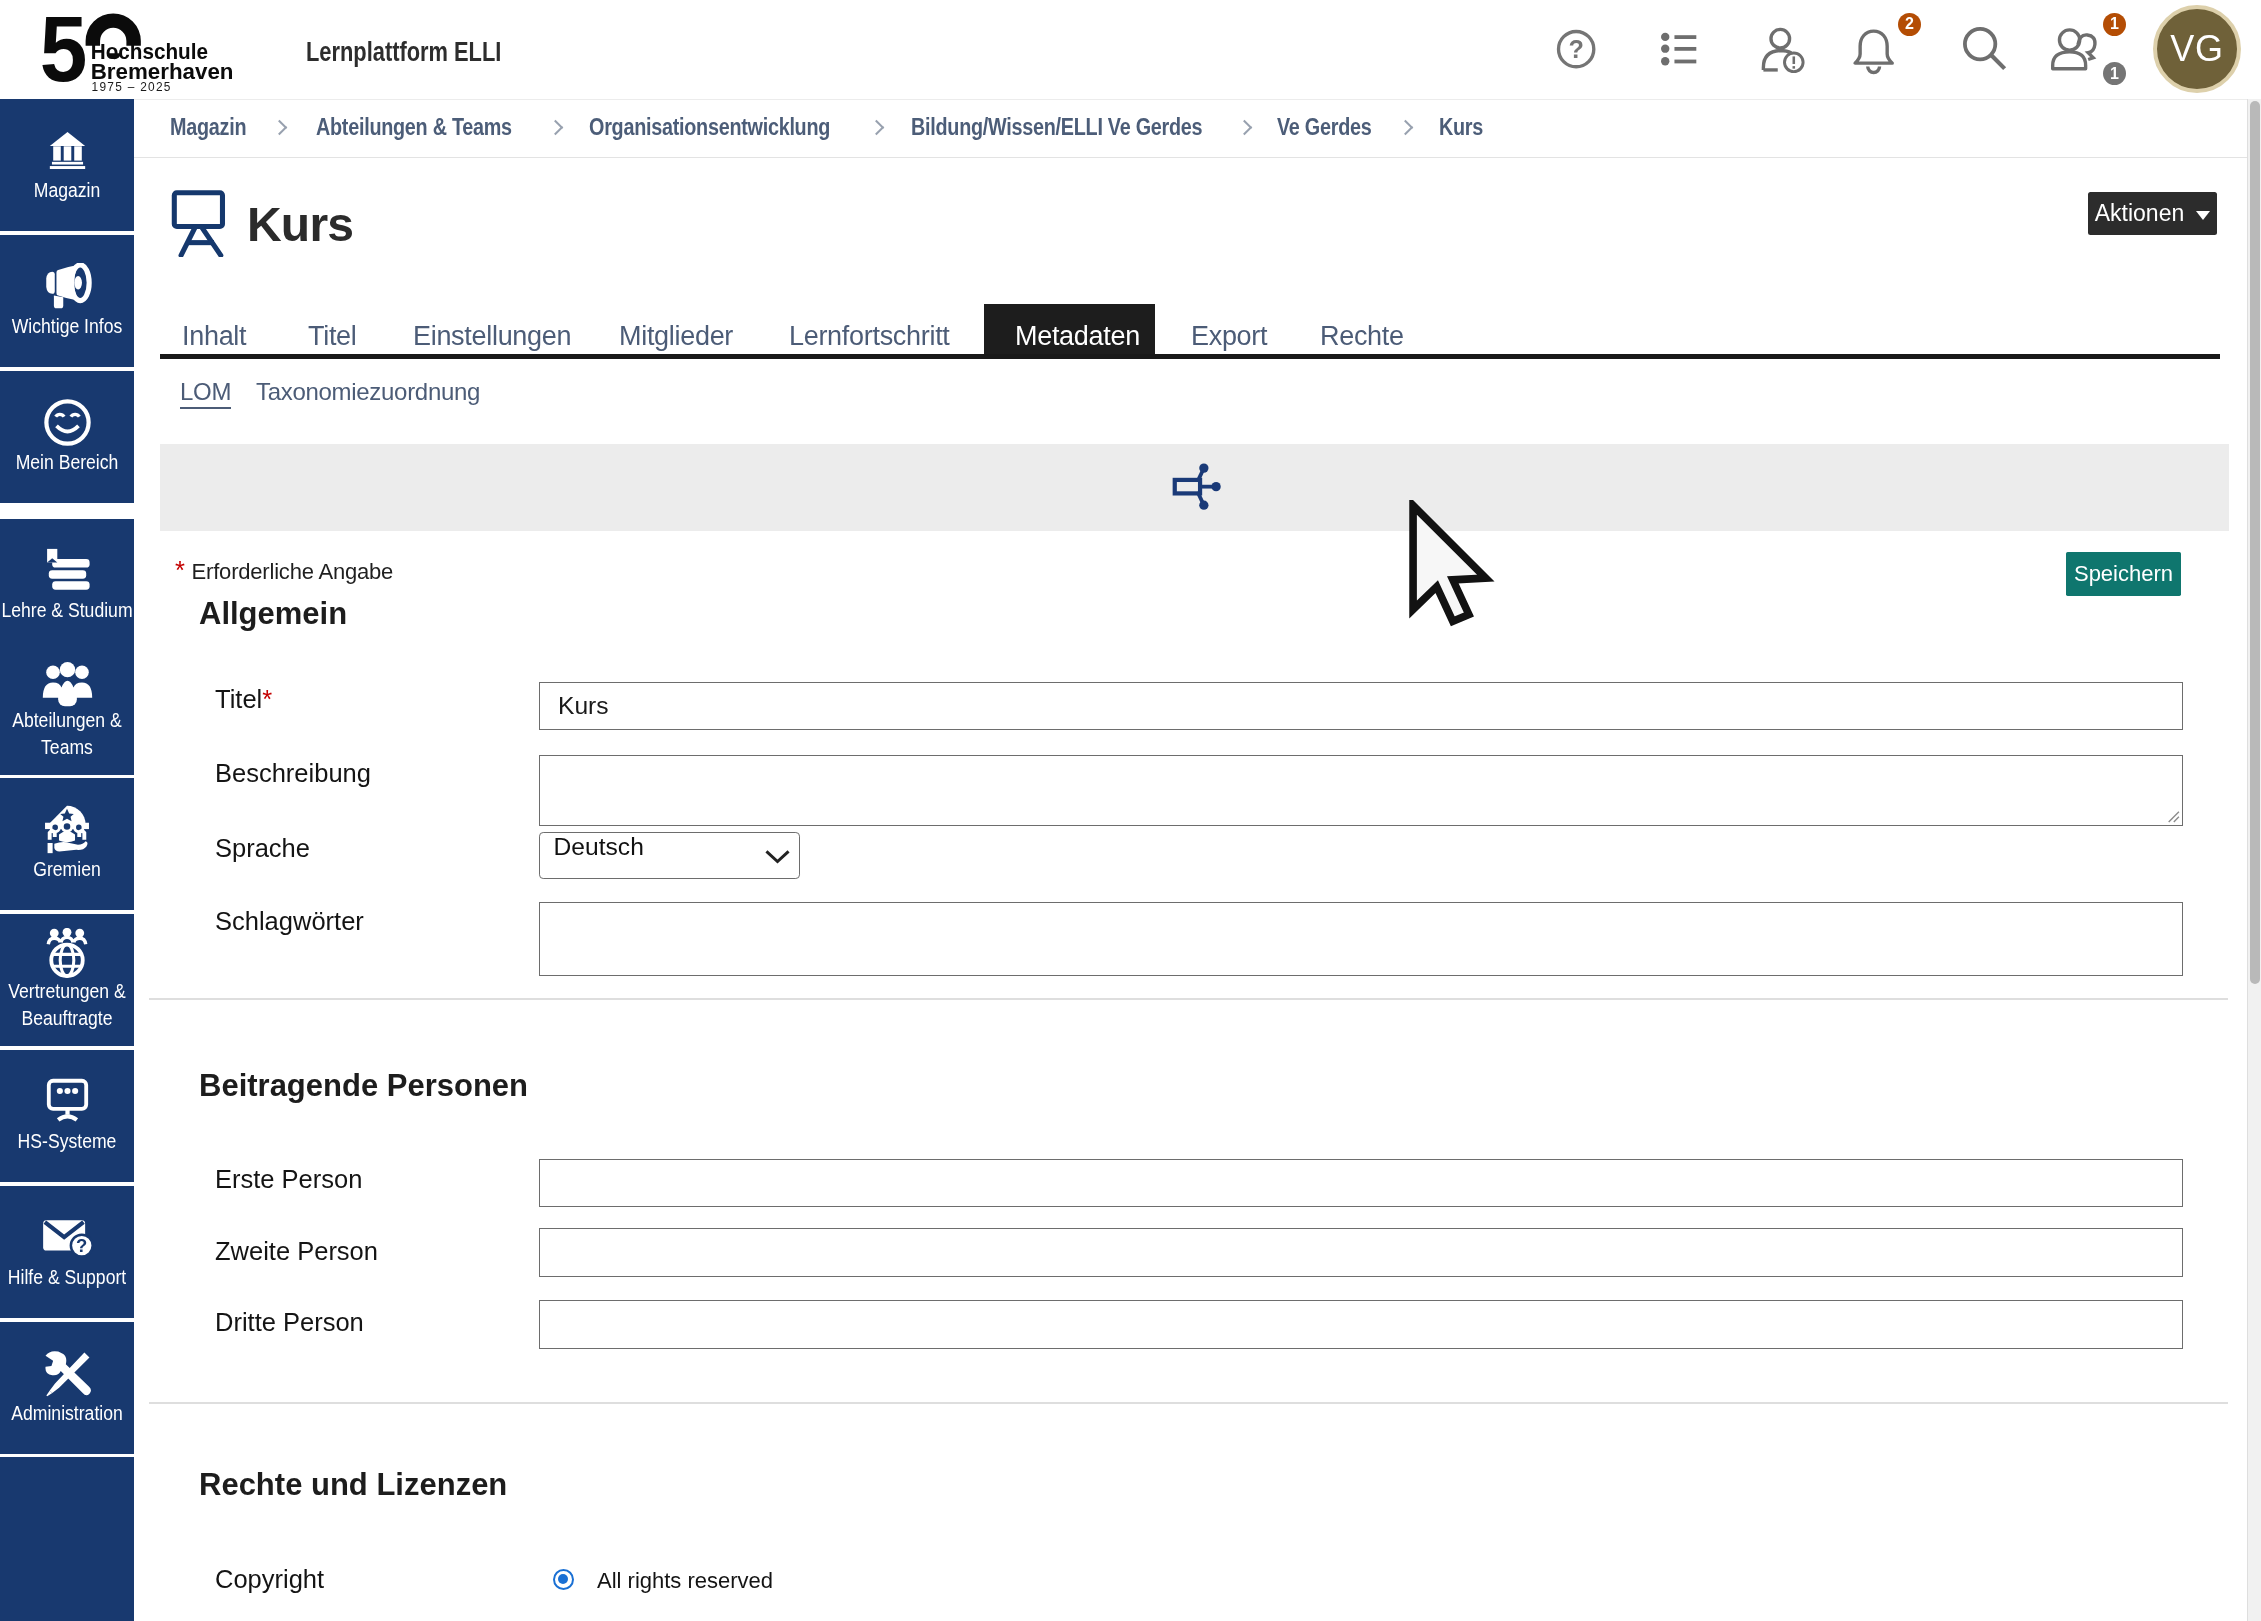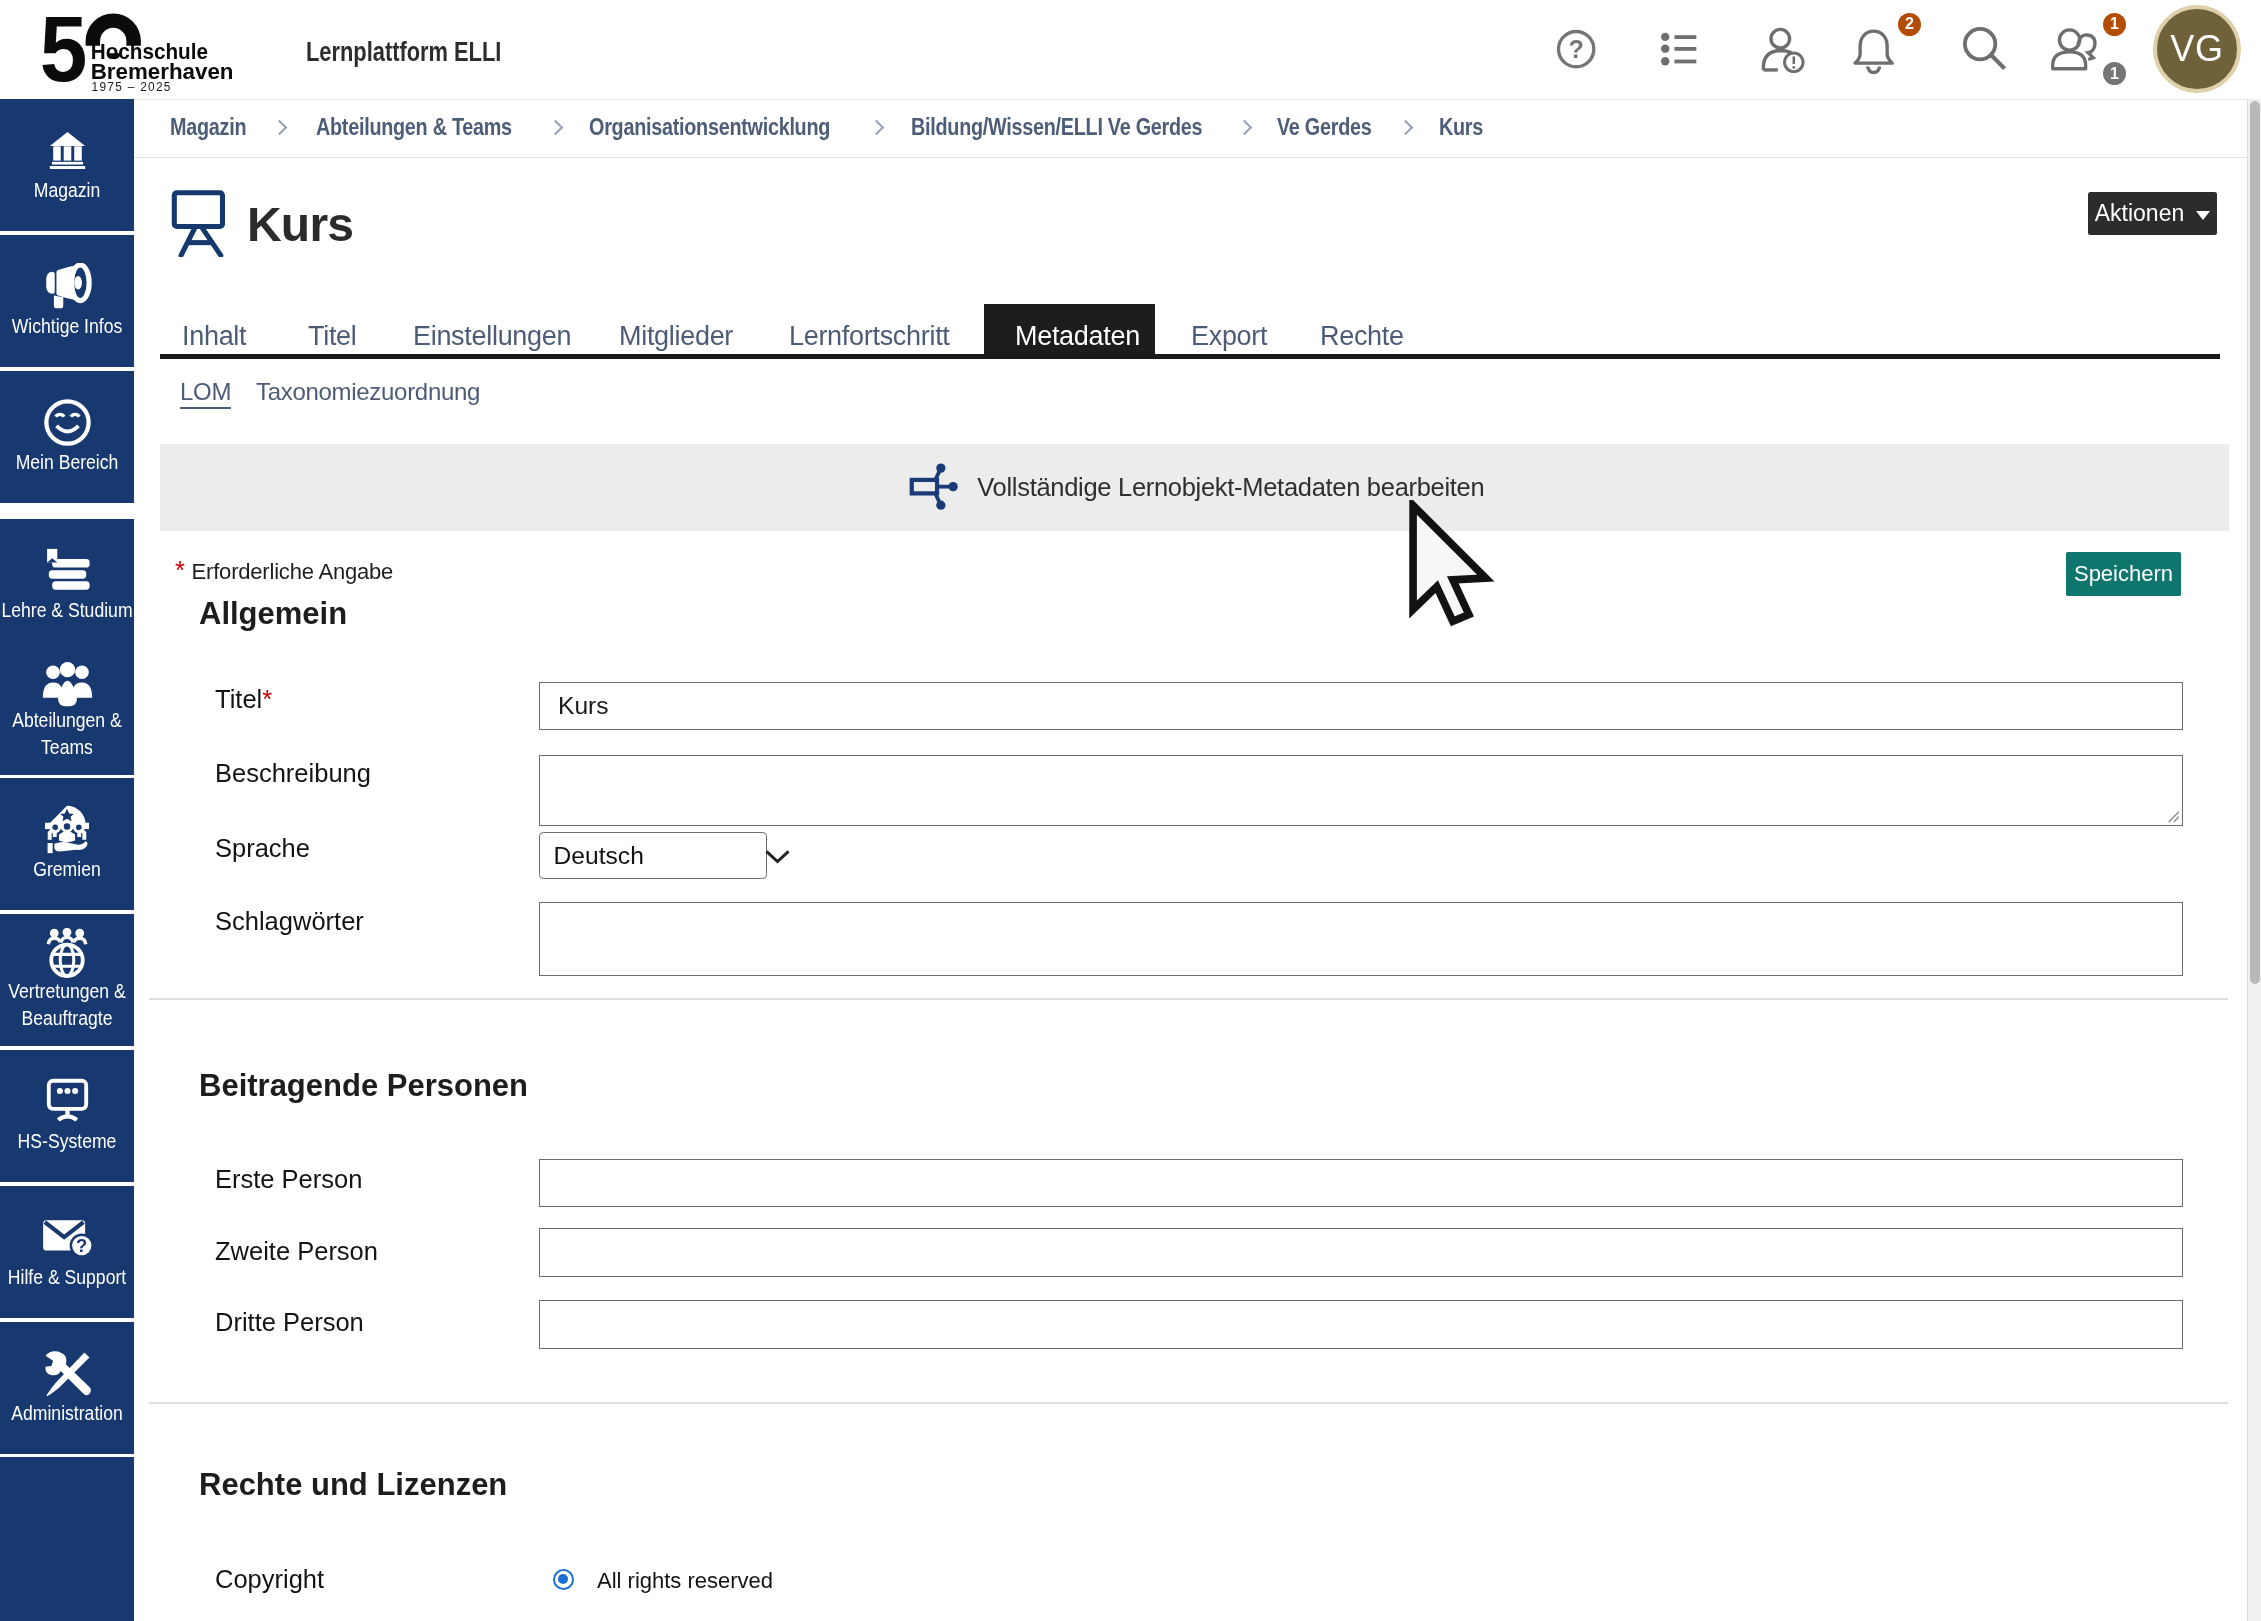--- a/index.html
+++ b/index.html
@@ -38,21 +38,21 @@
 
   
   .note { position:absolute; left:175px; top:556px; font-size:22px; letter-spacing:-0.2px; color:#1f1f1f; }
   .note .ast { color:#c40000; font-size:25.5px; }
   #btnSpeichern { position:absolute; left:2066px; top:552px; width:115px; height:44px; background:#0f766e; color:#fff; font-size:22px; display:flex; align-items:center; justify-content:center; border-radius:1.7px; }
   h2.sec { position:absolute; left:199px; font-size:31px; font-weight:700; color:#1d1d1d; }
   .lab { position:absolute; left:199px; font-size:25.5px; color:#141414;margin-left:16px; }
   .lab .ast { color:#c40000; }
   .inp { position:absolute; left:539px; width:1644px; background:#fff; border:1.7px solid #6d6d6d; }
   .inp .val { font-size:24.6px; color:#1a1a1a; padding-left:18px; padding-top:9.3px; }
-  #selSprache { position:absolute; left:539px; top:832px; width:228px; height:47px; border:1.7px solid #6d6d6d; border-radius:4.2px; background:#fff; display:flex; align-items:center; }
+  #selSprache { position:absolute; left:539px; top:832px; width:261px; height:47px; border:1.7px solid #6d6d6d; border-radius:4.2px; background:#fff; display:flex; align-items:flex-start; }
   #selSprache .val { font-size:24.6px; color:#111; margin-left:13.6px; }
   .divider { position:absolute; left:149px; width:2079px; height:1.7px; background:#dedede; }
 
   
   #radio { position:absolute; left:553px; top:1569px; width:21px; height:21px; border:2.5px solid #1a70d4; border-radius:50%; }
   #radio .dot { position:absolute; left:3px; top:3px; width:10.2px; height:10.2px; background:#1a70d4; border-radius:50%; }
 
   
   #sbtrack { position:absolute; left:2247px; top:99px; width:14.4px; height:1522px; background:#f1f1f1; border-left:0.8px solid #dedede; }
   #sbthumb { position:absolute; left:2250px; top:101px; width:10.2px; height:883px; background:#b9b9b9; border-radius:5.1px; }
@@ -288,21 +288,20 @@
 <div id="banner">
   <svg width="54" height="51" viewBox="0 0 64 60">
     <rect x="8" y="21" width="30" height="16" fill="none" stroke="#1a3a78" stroke-width="5"></rect>
     <line x1="35" y1="23" x2="42" y2="8" stroke="#1a3a78" stroke-width="4.5"></line>
     <line x1="38" y1="29" x2="56" y2="29" stroke="#1a3a78" stroke-width="4.5"></line>
     <line x1="35" y1="35" x2="42" y2="50" stroke="#1a3a78" stroke-width="4.5"></line>
     <circle cx="42.5" cy="7" r="5.5" fill="#1a3a78"></circle>
     <circle cx="57" cy="29" r="5.5" fill="#1a3a78"></circle>
     <circle cx="42.5" cy="51" r="5.5" fill="#1a3a78"></circle>
   </svg>
-  <span class="txt">Vollständige Lernobjekt-Metadaten bearbeiten</span>
 </div>
 
 <svg class="abs" style="left:1408px;top:500px" width="93" height="136" viewBox="0 0 110 160">
   <polygon points="6,6 6,129 34,102 53,143 72,135 53,94 92,92" fill="#f7f7f7" stroke="#121212" stroke-width="9" stroke-linejoin="miter"></polygon>
 </svg>
 
 <div class="note"><span class="ast">* </span> Erforderliche Angabe</div>
 <div id="btnSpeichern">Speichern</div>
 <h2 class="sec" style="top:596px">Allgemein</h2>
 

